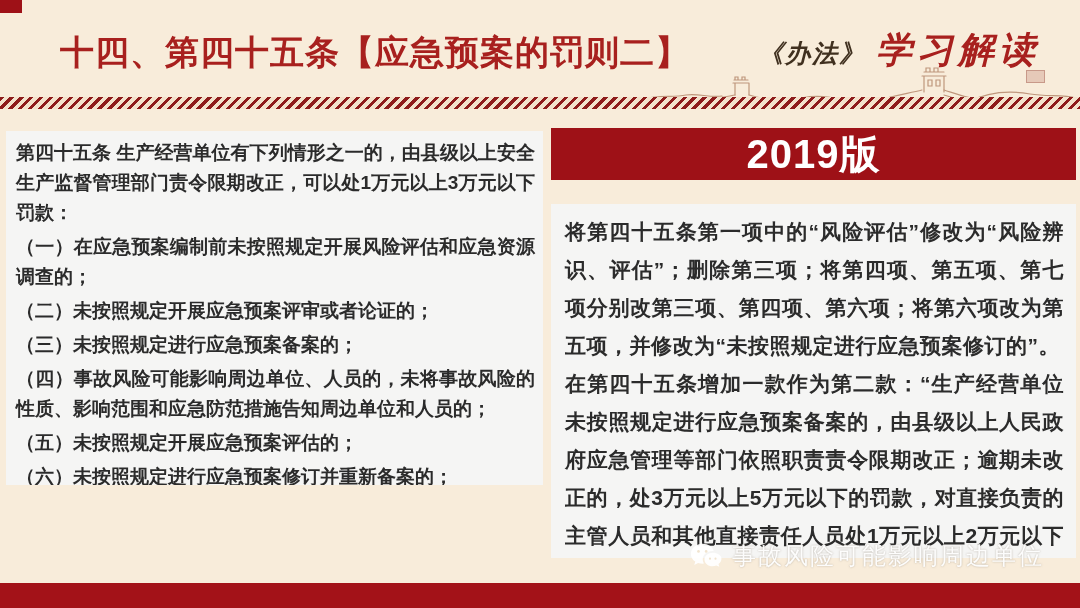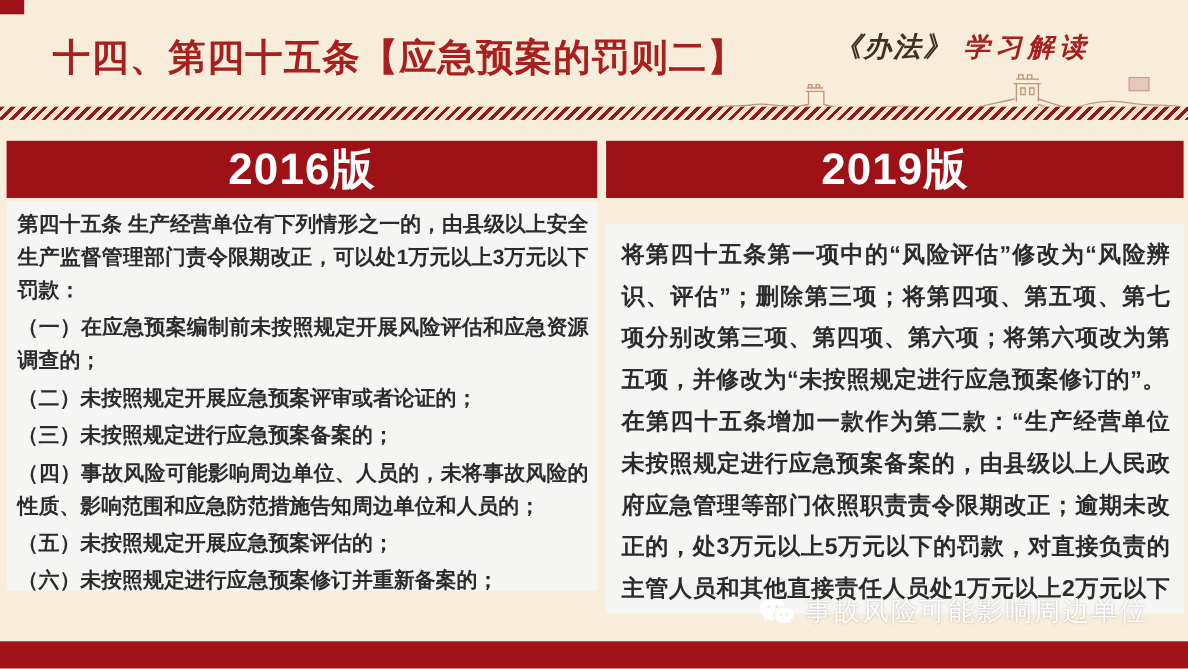--- a/index.html
+++ b/index.html
@@ -4,28 +4,28 @@
 <style>
   * { margin:0; padding:0; box-sizing:border-box; }
   html,body { width:1080px; height:608px; }
   body { font-family:"Liberation Sans", sans-serif; }
 
   .slide { position:relative; width:1080px; height:608px; background:#f8ecda; overflow:hidden; }
 
   .corner-mark { position:absolute; left:0; top:0; width:22px; height:13px; background:#9e1117; }
 
   .page-title {
-    position:absolute; left:48px; top:30px;
+    position:absolute; left:60px; top:30px;
     font-size:34px; font-weight:bold; letter-spacing:1px;
     color:#a8201e; white-space:nowrap;
   }
 
   .brand { position:absolute; left:758px; top:26px; white-space:nowrap; font-family:"Liberation Serif", serif; font-style:italic; }
   .brand-book { font-size:25px; font-weight:bold; color:#40301f; letter-spacing:2px; }
-  .brand-study { font-size:24px; font-weight:bold; color:#a8201e; letter-spacing:5px; margin-left:6px;text-align:center; }
+  .brand-study { font-size:36px; font-weight:bold; color:#a8201e; letter-spacing:5px; margin-left:6px;text-align:center; }
 
   .greatwall { position:absolute; left:638px; top:50px; width:442px; height:58px; }
 
   .seal { position:absolute; left:1026px; top:70px; width:19px; height:13px;
           background:rgba(190,120,105,0.30); border:1px solid rgba(165,95,80,0.45); }
 
   .hatch { position:absolute; left:0; top:97px; width:1080px; height:12px;
            background:repeating-linear-gradient(135deg, #8e1b1b 0 3px, #f3e2cc 3px 7px); }
 
   .compare { position:absolute; left:6px; top:128px; width:1070px; display:flex; gap:8px; }
@@ -85,21 +85,20 @@
     </g>
   </svg>
 
   <div class="seal"></div>
 
   <div class="hatch"></div>
 
   <div class="compare">
 
     <div class="col col-2016">
-      <div class="col-header">2016版</div>
       <div class="col-body">
         <p>第四十五条  生产经营单位有下列情形之一的，由县级以上安全生产监督管理部门责令限期改正，可以处1万元以上3万元以下罚款：</p>
         <p>（一）在应急预案编制前未按照规定开展风险评估和应急资源调查的；</p>
         <p>（二）未按照规定开展应急预案评审或者论证的；</p>
         <p>（三）未按照规定进行应急预案备案的；</p>
         <p>（四）事故风险可能影响周边单位、人员的，未将事故风险的性质、影响范围和应急防范措施告知周边单位和人员的；</p>
         <p>（五）未按照规定开展应急预案评估的；</p>
         <p>（六）未按照规定进行应急预案修订并重新备案的；</p>
         <p>（七）未落实应急预案规定的应急物资及装备的</p>
       </div>

